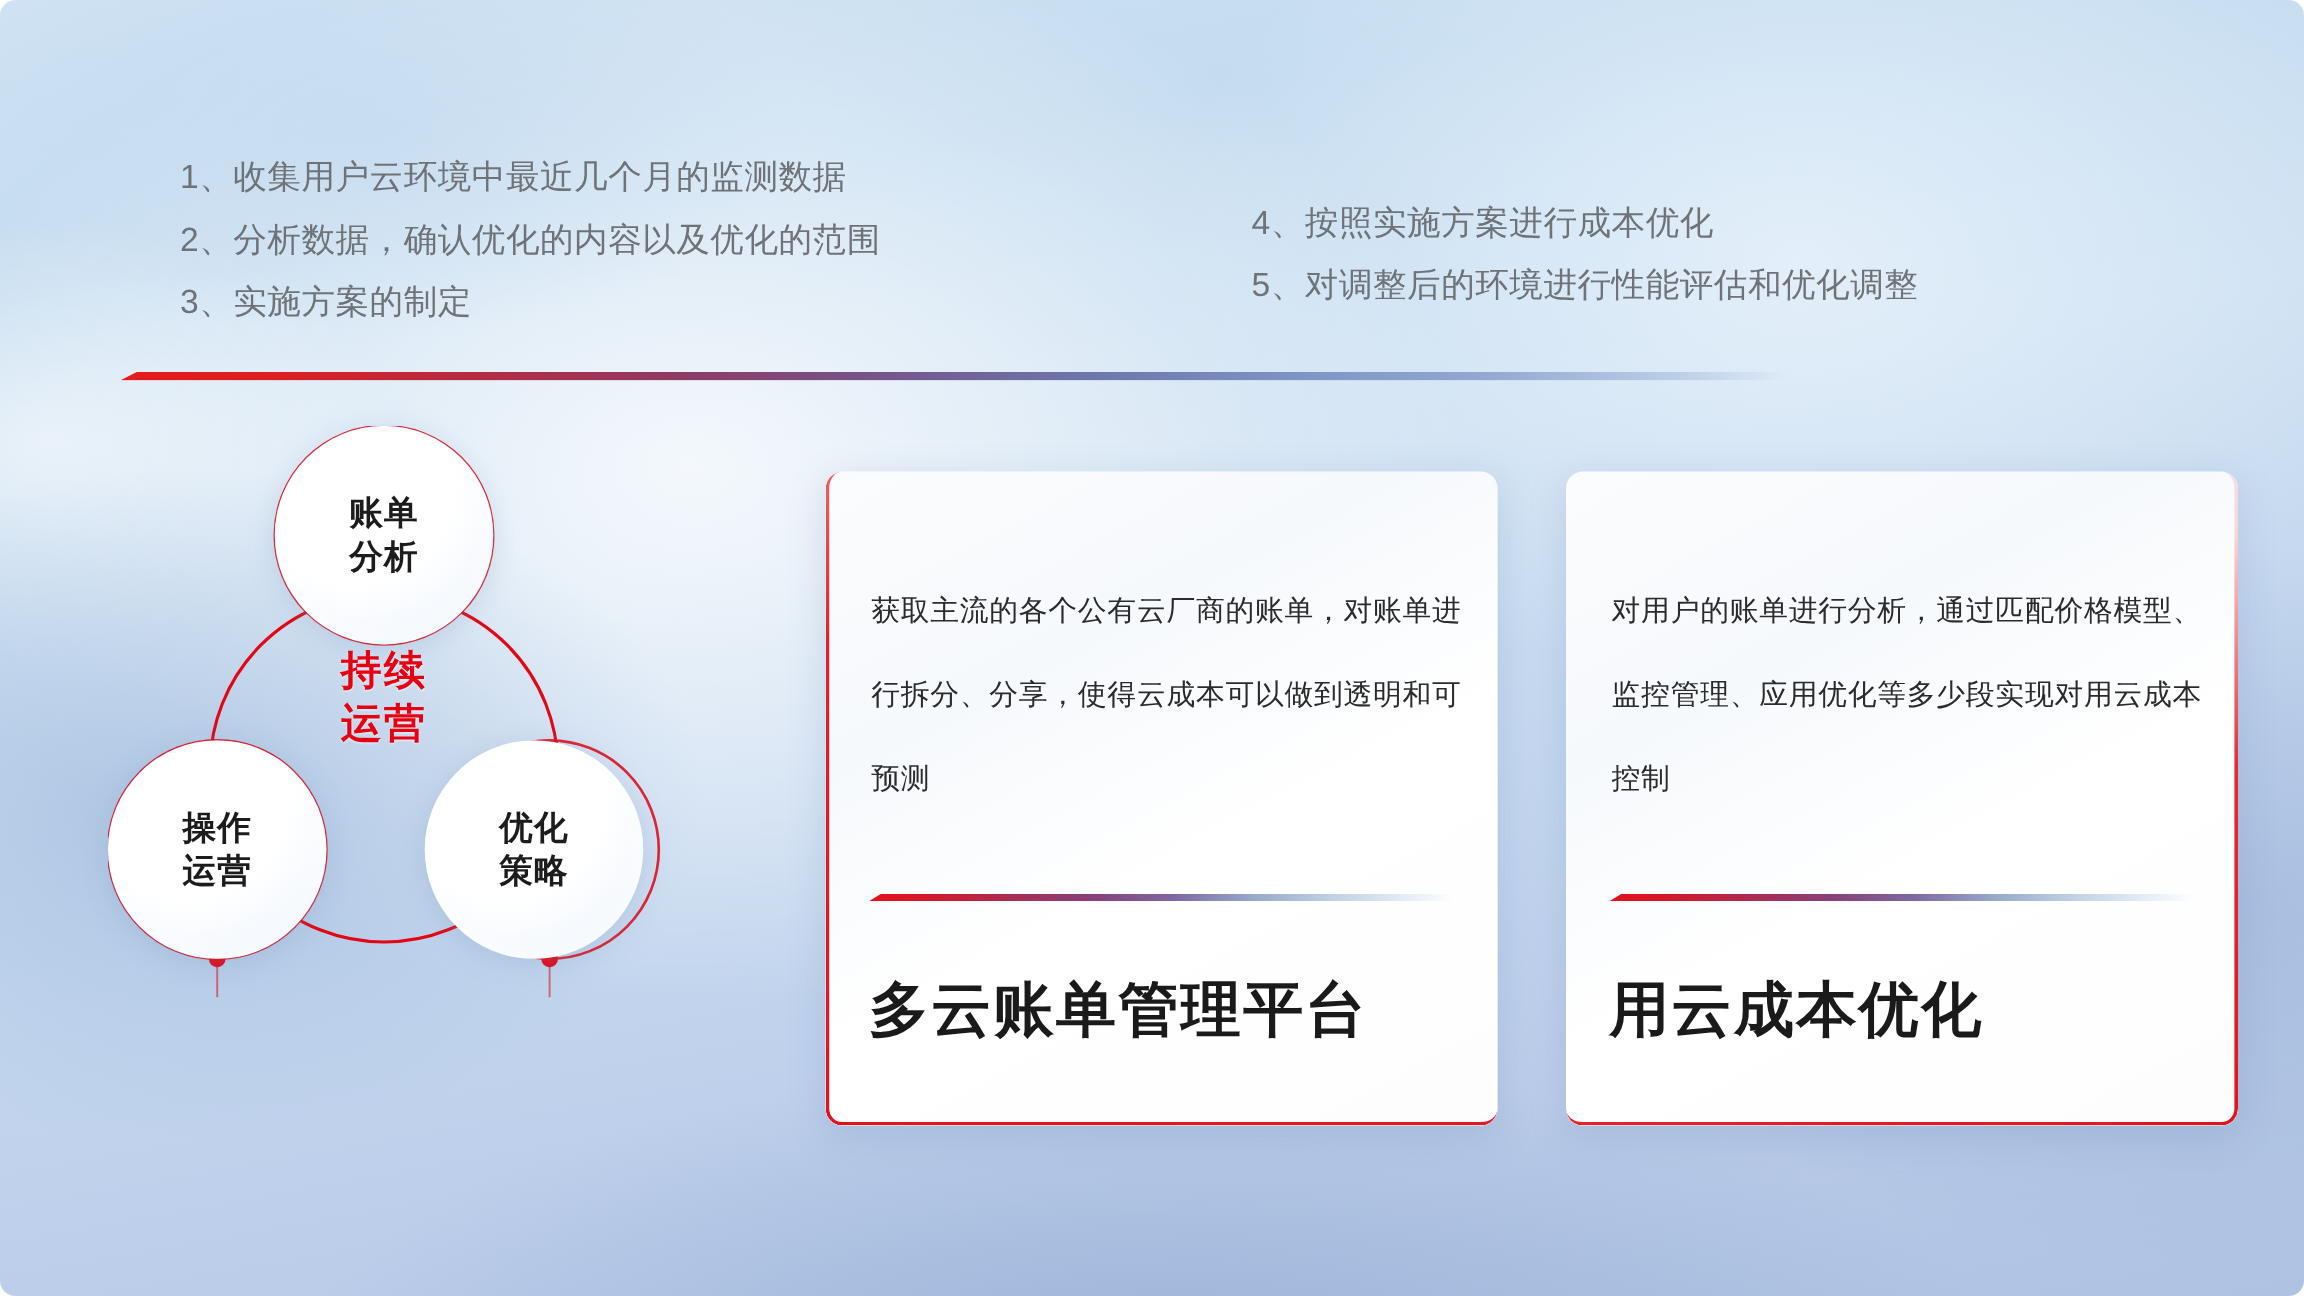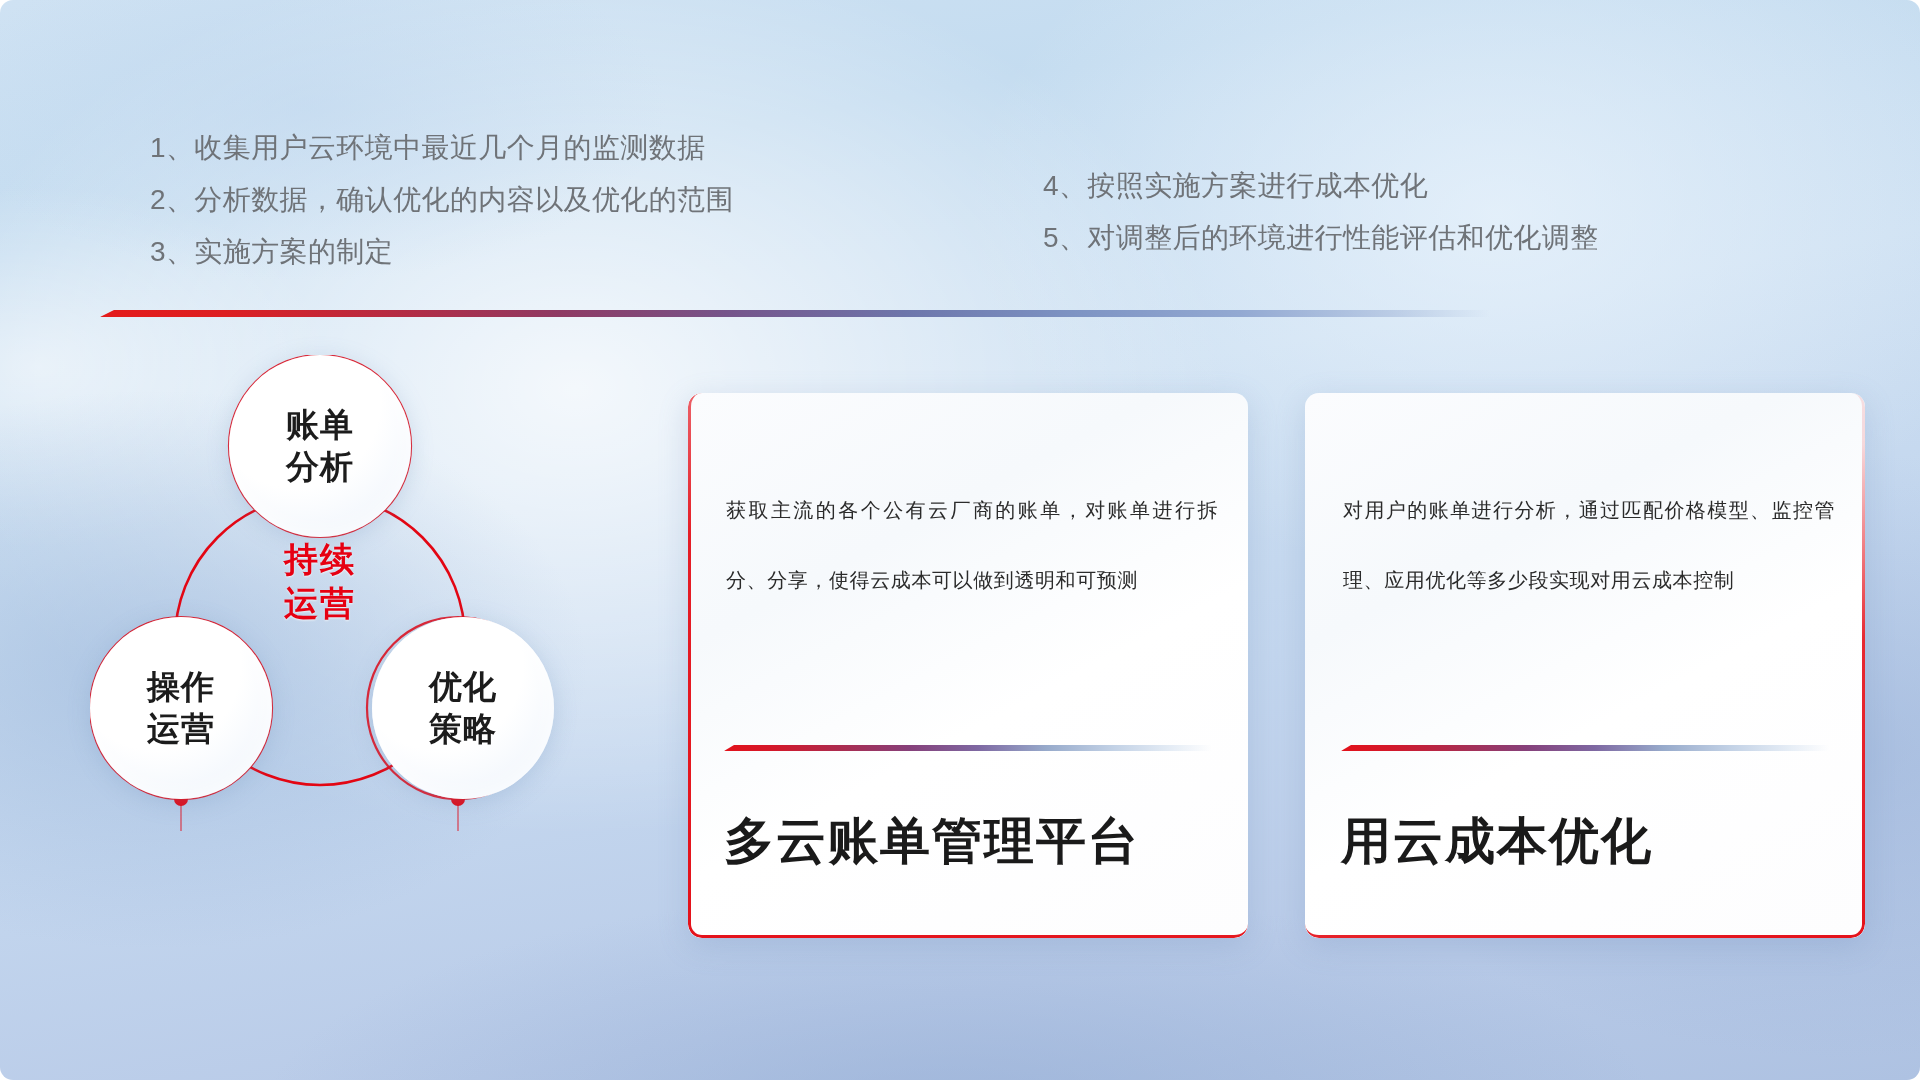--- a/index.html
+++ b/index.html
@@ -69,29 +69,29 @@
   #venn svg { position: absolute; inset: 0; }
   .venn-bubble {
     position: absolute;
     border-radius: 50%;
     background:
       radial-gradient(circle at 36% 26%, #ffffff 0%, #ffffff 48%, #f4f8fd 74%, #e9f1fa 100%);
     box-shadow: 0 4px 22px rgba(120,150,190,0.28), inset 0 0 26px rgba(255,255,255,0.9);
     display: flex; flex-direction: column;
     align-items: center; justify-content: center;
     color: #1c1c1c;
-    font-size: 33px;
+    font-size: 28px;
     font-weight: 700;
     line-height: 1.28;
     letter-spacing: 1px;
     text-align: center;
   }
   #bubble-top    { left: 139px; top: 0px;   width: 182px; height: 182px; }
   #bubble-left   { left: 0px;   top: 262px; width: 182px; height: 182px; }
-  #bubble-right  { left: 282px; top: 262px; width: 182px; height: 182px; }
+  #bubble-right  { left: 264px; top: 262px; width: 182px; height: 182px; }
   .venn-bubble span { display: block; }
 
   #venn-center {
     position: absolute;
     left: 134px; top: 140px;
     width: 192px; height: 172px;
     display: flex; flex-direction: column;
     align-items: center; justify-content: center;
     color: #e60012;
     font-size: 34px;
@@ -131,21 +131,21 @@
   #card-2 .card-redline {
     border-right: 3px solid #e4121b;
     border-bottom: 3px solid #e4121b;
     -webkit-mask-image: linear-gradient(160deg, rgba(0,0,0,0.0) 0%, rgba(0,0,0,0.15) 34%, rgba(0,0,0,0.9) 60%, #000 100%);
             mask-image: linear-gradient(160deg, rgba(0,0,0,0.0) 0%, rgba(0,0,0,0.15) 34%, rgba(0,0,0,0.9) 60%, #000 100%);
   }
   .card-body {
     position: absolute;
     left: 38px; right: 30px; top: 82px;
     color: #2b2b2b;
-    font-size: 20px;
+    font-size: 24px;
     line-height: 70px;
     letter-spacing: 0.6px;
     text-align: justify;
     text-align-last: left;
   }
   .card-rule {
     position: absolute;
     left: 36px;
     top: 352px;
     width: 488px; height: 6px;

